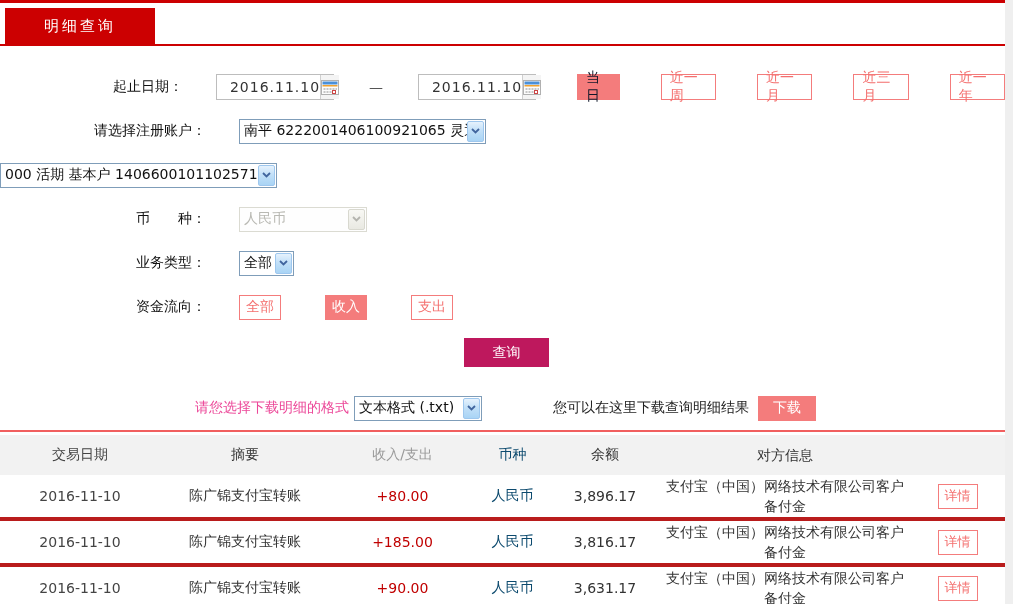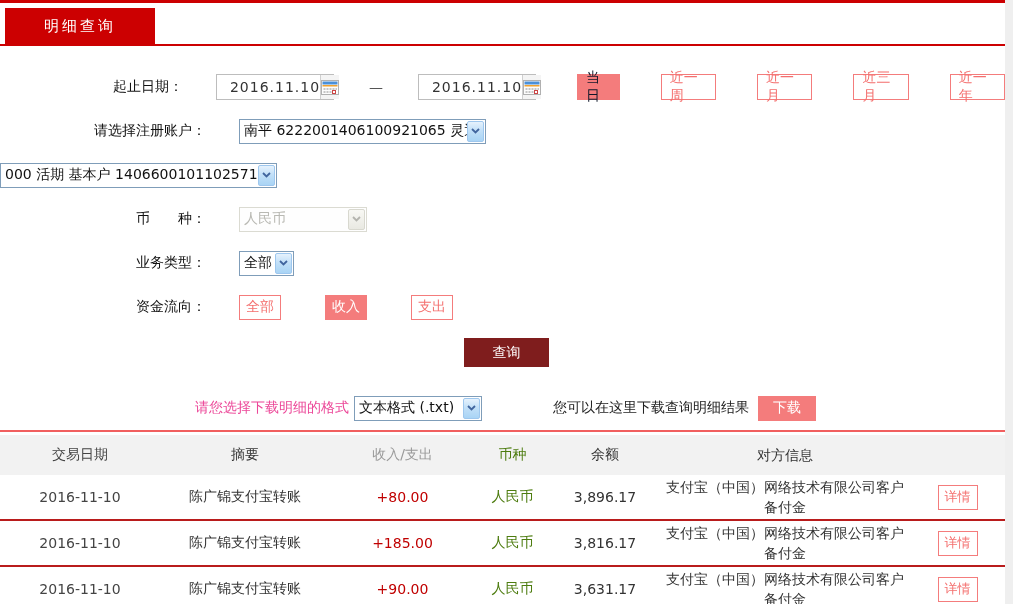--- a/index.html
+++ b/index.html
@@ -60,45 +60,45 @@
   .xp-select.disabled .xp-arrow { border-color:#d8d8cf; background:linear-gradient(#f8f8f4,#e9e9e2); }
 
   .flow-btn {
     height:25px; width:42px; margin-right:16px;
     border:1px solid #f47c7c; color:#f4706f; background:#fff;
     display:flex; align-items:center; justify-content:center; cursor:pointer;
   }
   .flow-btn.filled { background:#f47c7c; color:#fff; }
 
   .query-btn {
-    margin:18px 0 0 464px; width:85px; height:29px; background:#7f1d1d; color:#fff;
+    margin:18px 0 0 464px; width:85px; height:29px; background:#be185d; color:#fff;
     display:flex; align-items:center; justify-content:center; cursor:pointer; font-size:14px;
   }
 
   
   .download-row { display:flex; align-items:center; height:26px; margin:28px 0 0 195px; }
   .dl-label { color:#ec4899; }
   .dl-select { width:128px; margin-left:5px; }
   .dl-hint { margin-left:71px; color:#222; }
   .dl-btn {
     margin-left:9px; width:58px; height:25px; background:#f47c7c; color:#fff;
     display:flex; align-items:center; justify-content:center; cursor:pointer;
   }
 
   
   .table-top-line { margin-top:9px; height:2px; background:#f15f5f; }
   .tbl { width:1005px; }
   .tbl-row { display:flex; align-items:center; }
   .tbl-head { height:40px; background:#f2f2f2; color:#999; margin-top:3px; }
-  .tbl-body-row { height:46px; background:#fff; border-bottom:2px solid #b91c1c; }
+  .tbl-body-row { height:46px; background:#fff; border-bottom:4px solid #b91c1c; }
   .c { text-align:center; }
   .col-date { width:160px; color:#444; }
   .col-summary { width:170px; color:#333; }
   .col-amount { width:145px; }
-  .col-currency { width:75px; color:#4d7c0f; }
+  .col-currency { width:75px; color:#0c4a6e; }
   .col-balance { width:110px; color:#333; }
   .col-party { width:250px; color:#333; line-height:20px; font-size:14px; }
   .col-action { width:95px; display:flex; justify-content:center; }
   .amount-val { color:#c00000; }
   .detail-btn {
     width:40px; height:25px; border:1px solid #f47c7c; color:#f4706f; background:#fff;
     display:flex; align-items:center; justify-content:center; cursor:pointer; font-size:13px;
   }
 </style>
 </head>

